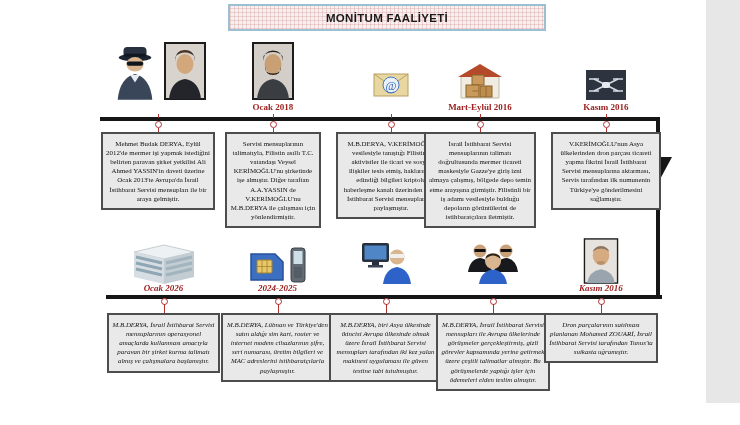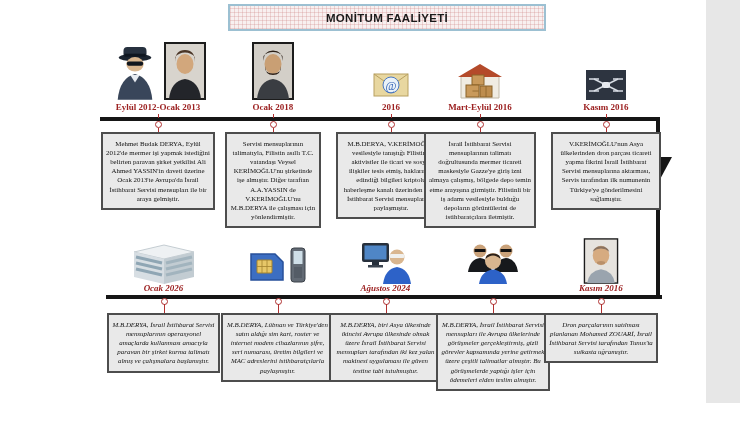--- a/index.html
+++ b/index.html
@@ -90,21 +90,20 @@
       </span>
       <span>
         <svg width="42" height="58" viewBox="0 0 42 58">
           <rect x="1" y="1" width="40" height="56" fill="#d8d4cd" stroke="#1c1c1c" stroke-width="2"></rect>
           <ellipse cx="21" cy="22" rx="8.5" ry="10" fill="#d2a77c"></ellipse>
           <path d="M11 20 Q11 8 21 8 Q31 8 31 20 L31 15 Q27 10.5 21 10.5 Q15 10.5 11 15 Z" fill="#4a3526"></path>
           <path d="M5 57 Q7 39 21 37 Q35 39 37 57 Z" fill="#23252a"></path>
         </svg>
       </span>
     </div>
-    <div class="date">Eylül 2012-Ocak 2013</div>
     <div class="stem stem-a"></div>
     <div class="dot"></div>
     <div class="stem stem-b"></div>
     <div class="box">Mehmet Budak DERYA, Eylül 2012'de mermer işi yapmak istediğini belirten paravan şirket yetkilisi Ali Ahmed YASSIN'in daveti üzerine Ocak 2013'te Avrupa'da İsrail İstihbarat Servisi mensupları ile bir araya gelmiştir.</div>
   </div>
 
   <div class="event ev-top c-t2">
     <div class="iconzone">
       <span>
         <svg width="42" height="58" viewBox="0 0 42 58">
@@ -127,21 +126,20 @@
     <div class="iconzone">
       <span>
         <svg width="36" height="30" viewBox="0 0 36 30">
           <rect x="1" y="4" width="34" height="22" fill="#e8d7a0" stroke="#b8a060"></rect>
           <path d="M1 4 L18 16 L35 4" fill="none" stroke="#b8a060"></path>
           <circle cx="18" cy="15" r="8" fill="#eaf2f8" stroke="#4a78c0"></circle>
           <text x="18" y="19.5" font-size="12" fill="#3a68b8" text-anchor="middle" font-family="Liberation Serif,serif">@</text>
         </svg>
       </span>
     </div>
-    <div class="date">2016</div>
     <div class="stem stem-a"></div>
     <div class="dot"></div>
     <div class="stem stem-b"></div>
     <div class="box">M.B.DERYA, V.KERİMOĞLU vesilesiyle tanıştığı Filistinli aktivistler ile ticari ve sosyal ilişkiler tesis etmiş, haklarında edindiği bilgileri kriptolu haberleşme kanalı üzerinden İsrail İstihbarat Servisi mensupları ile paylaşmıştır.</div>
   </div>
 
   <div class="event ev-top c-t4">
     <div class="iconzone">
       <span>
         <svg width="46" height="38" viewBox="0 0 46 38">
@@ -217,40 +215,40 @@
         <svg width="58" height="38" viewBox="0 0 58 38">
           <path d="M2 8 L26 8 L34 16 L34 34 L2 34 Z" fill="#3c6ec2" stroke="#27509a" stroke-width="1.5"></path>
           <rect x="8" y="14" width="15" height="13" rx="1" fill="#e7c768" stroke="#a3832e"></rect>
           <path d="M13 14 V27 M18 14 V27 M8 20.5 H23" stroke="#a3832e" stroke-width="0.8" fill="none"></path>
           <rect x="42" y="2" width="14" height="34" rx="3" fill="#626a74" stroke="#3c424a"></rect>
           <rect x="44.5" y="5" width="9" height="13" fill="#cfdfe8"></rect>
           <rect x="45" y="21" width="8" height="11" fill="#545c66"></rect>
         </svg>
       </span>
     </div>
+    <div class="date">2024-2025</div>
     <div class="dot"></div>
     <div class="stem stem-b"></div>
     <div class="box">M.B.DERYA, Lübnan ve Türkiye'den satın aldığı sim kart, router ve internet modem cihazlarının şifre, seri numarası, üretim bilgileri ve MAC adreslerini istihbaratçılarla paylaşmıştır.</div>
   </div>
 
   <div class="event ev-bot c-b3">
     <div class="iconzone">
       <span>
         <svg width="50" height="44" viewBox="0 0 50 44">
           <rect x="1" y="3" width="27" height="19" rx="2" fill="#27303c"></rect>
           <rect x="3.5" y="5.5" width="22" height="14" fill="#4f86c6"></rect>
           <rect x="11" y="22" width="7" height="3" fill="#27303c"></rect>
           <rect x="7" y="25" width="15" height="2.5" fill="#39424e"></rect>
           <circle cx="36" cy="17" r="7.5" fill="#d9b68f"></circle>
           <rect x="28.5" y="14" width="15" height="4" rx="1.5" fill="#f0f0ee"></rect>
           <path d="M22 44 Q24 29 36 27 Q48 29 50 44 Z" fill="#2d62c8"></path>
         </svg>
       </span>
     </div>
-    <div class="date">Ağustos 2024</div>
     <div class="dot"></div>
     <div class="stem stem-b"></div>
     <div class="box">M.B.DERYA, biri Asya ülkesinde ikincisi Avrupa ülkesinde olmak üzere İsrail İstihbarat Servisi mensupları tarafından iki kez yalan makinesi uygulaması ile güven testine tabi tutulmuştur.</div>
   </div>
 
   <div class="event ev-bot c-b4">
     <div class="iconzone">
       <span>
         <svg width="56" height="42" viewBox="0 0 56 42">
           <circle cx="15" cy="9" r="6.5" fill="#caa27a"></circle>

